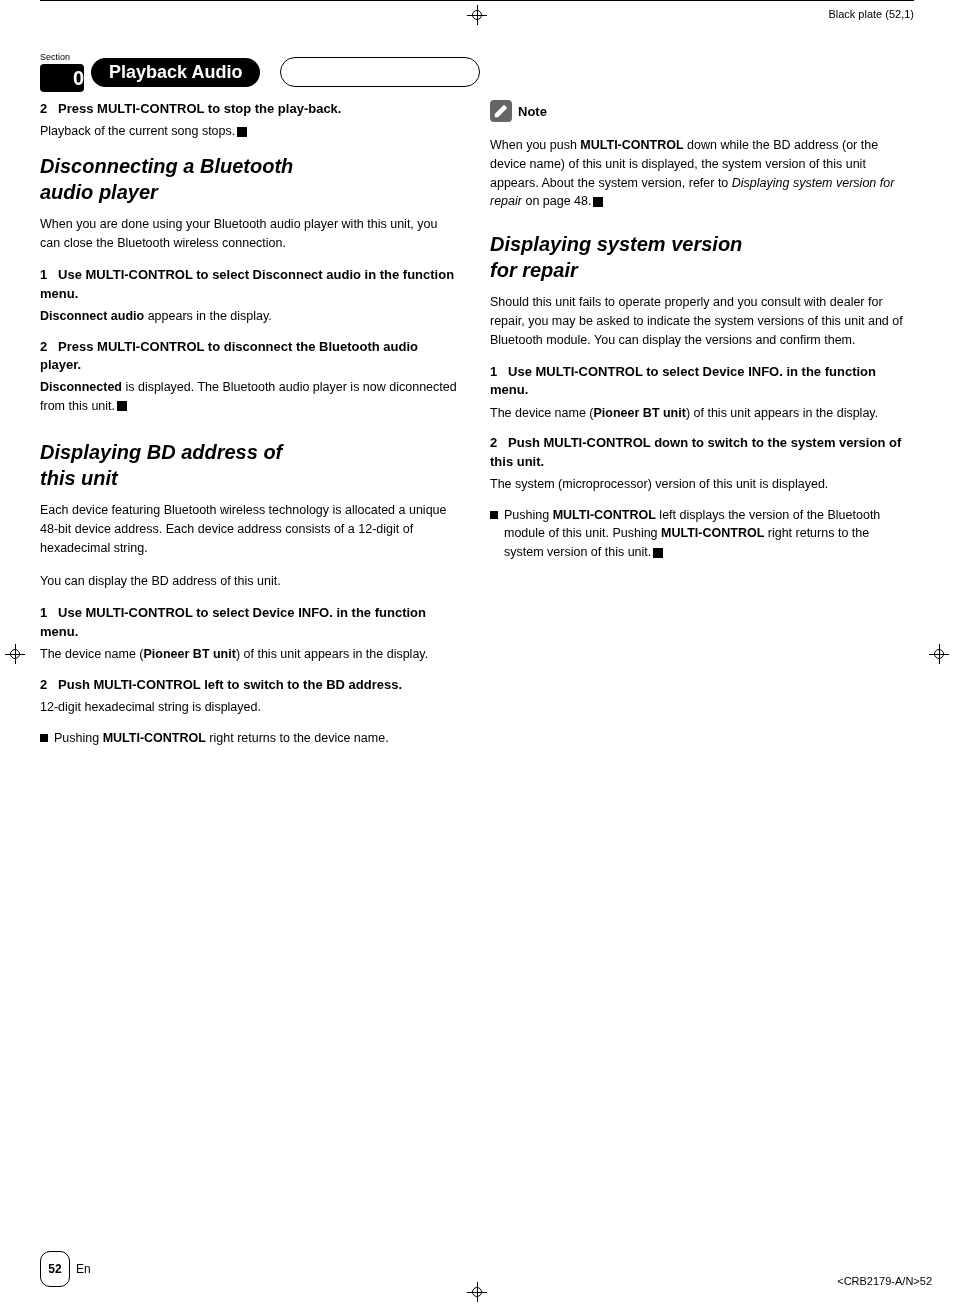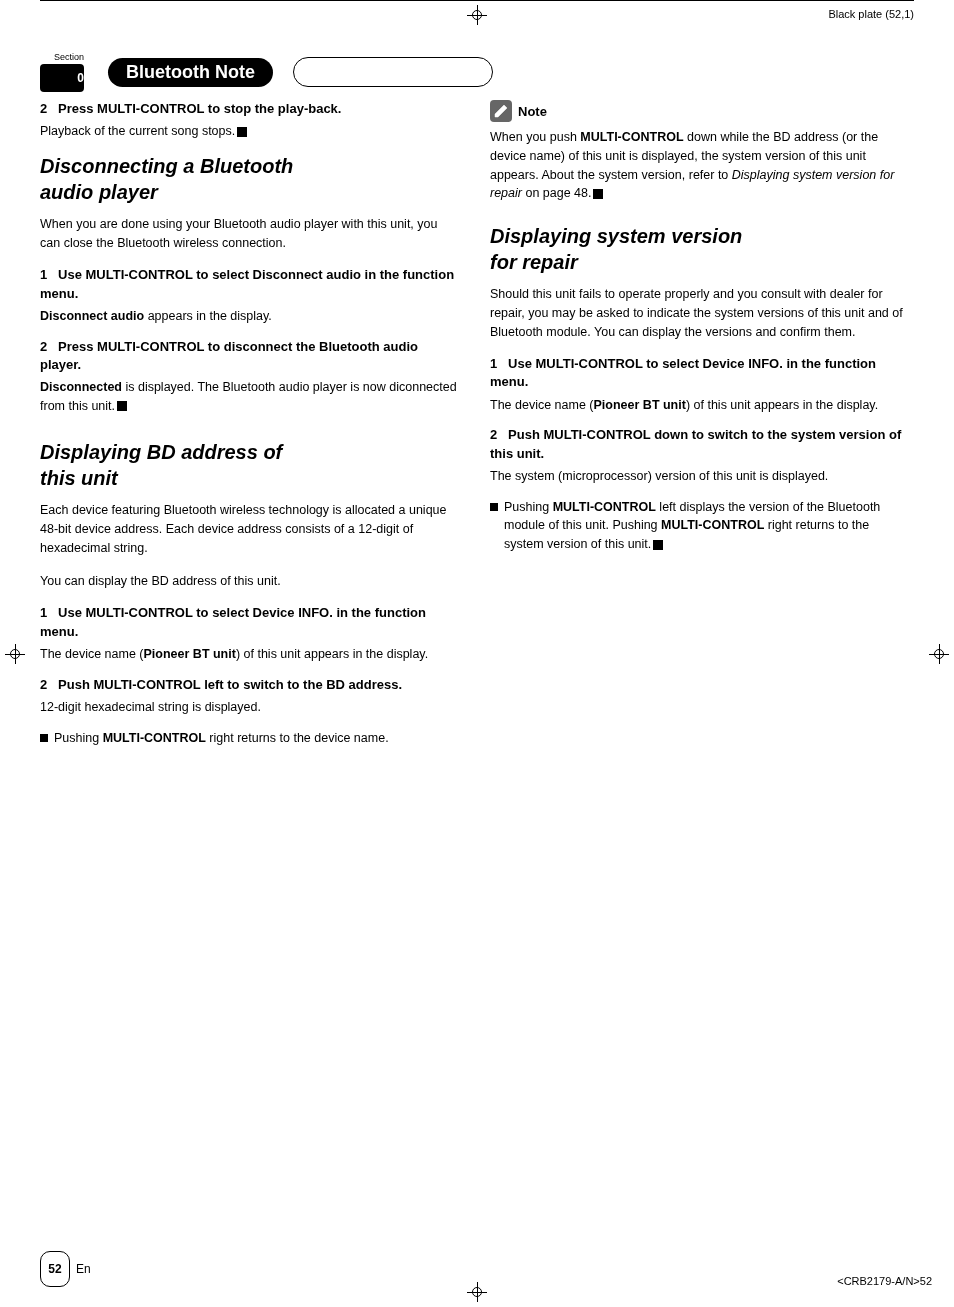--- a/index.html
+++ b/index.html
@@ -80,32 +80,32 @@
       top: 52px;
       left: 40px;
       right: 40px;
       display: flex;
       align-items: center;
     }
 
     .section-label {
       display: flex;
       flex-direction: column;
-      align-items: flex-end;
-      margin-right: 20px;
+      align-items: flex-start;
+      margin-right: 3px;
     }
     .section-text {
       font-size: 9px;
       color: #000;
       margin-bottom: 2px;
     }
     .section-number {
       background: #000;
       color: #fff;
-      font-size: 12px;
+      font-size: 20px;
       font-weight: bold;
       width: 36px;
       height: 28px;
       display: flex;
       align-items: center;
       justify-content: center;
       border-radius: 4px;
       padding-left: 44px;
     }
 
@@ -198,21 +198,21 @@
     .note-box {
       border: none;
       margin-bottom: 20px;
     }
 
     .note-header {
       display: flex;
       align-items: center;
       font-weight: bold;
       font-size: 13px;
-      margin-bottom: 6px;
+      margin-bottom: 14px;
       gap: 6px;
     }
 
     .note-pencil {
       width: 22px;
       height: 22px;
       background: #666;
       border-radius: 4px;
       display: flex;
       align-items: center;
@@ -330,21 +330,21 @@
 
 <div class="right-mid crosshair">
   <div class="crosshair-circle"></div>
 </div>
 
 <div class="page-header">
   <div class="section-label">
     <span class="section-text">Section</span>
     <div class="section-number">08</div>
   </div>
-  <div class="title-badge">Bluetooth Note</div>
+  <div class="title-badge">Playback Audio</div>
   <div class="header-oval-right"></div>
 </div>
 
 <div class="content">
 
   <div class="col-left">
 
     <div class="step-intro step-block">
       <p class="step-heading">
         <b>2&nbsp;&nbsp;&nbsp;Press MULTI-CONTROL to stop the play-back.</b>

